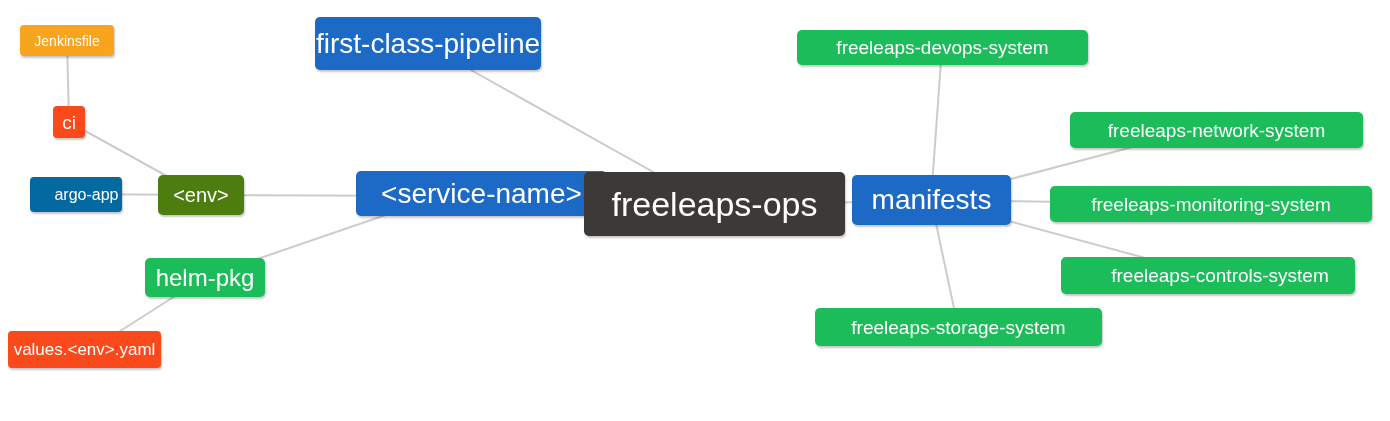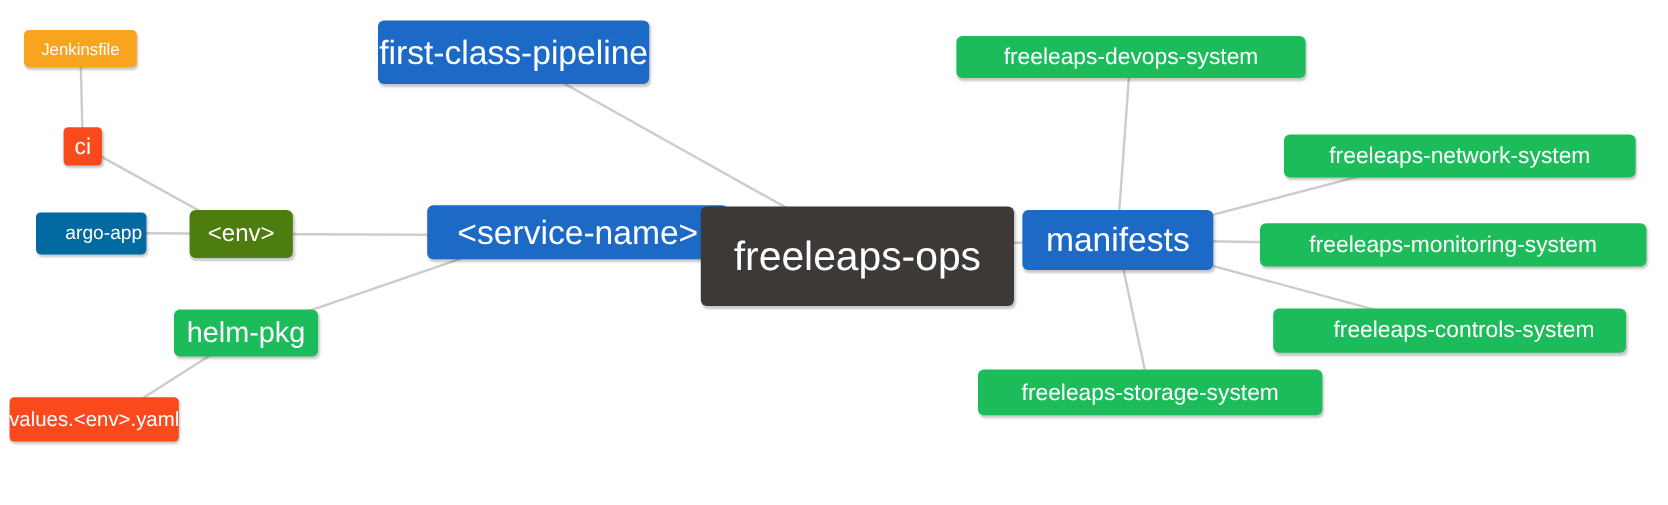--- a/index.html
+++ b/index.html
@@ -32,24 +32,24 @@
     box-sizing: border-box;
     cursor: default;
     line-height: 1;
   }
   
   .n-jenkinsfile { left: 20px;   top: 25px;  width: 94px;  height: 31px; font-size: 14px; border-radius: 4px; }
   .n-ci          { left: 53px;   top: 106px; width: 32px;  height: 32px; font-size: 19px; border-radius: 4px; }
   .n-argo-app    { left: 30px;   top: 177px; width: 92px;  height: 35px; font-size: 16px; border-radius: 4px; }
   .n-env         { left: 158px;  top: 175px; width: 86px;  height: 40px; font-size: 20px; }
   .n-helm-pkg    { left: 145px;  top: 258px; width: 120px; height: 39px; font-size: 24px; }
-  .n-values      { left: 8px;    top: 331px; width: 141px; height: 37px; font-size: 17px; border-radius: 4px; }
+  .n-values      { left: 8px;    top: 331px; width: 153px; height: 37px; font-size: 17px; border-radius: 4px; }
   .n-pipeline    { left: 315px;  top: 17px;  width: 226px; height: 53px; font-size: 28px; }
   .n-service     { left: 316px;  top: 171px; width: 251px; height: 45px; font-size: 28px; margin-left: 40px; }
-  .n-ops         { left: 584px;  top: 172px; width: 261px; height: 83px; font-size: 34px; }
+  .n-ops         { left: 584px;  top: 172px; width: 261px; height: 64px; font-size: 34px; }
   .n-manifests   { left: 852px;  top: 175px; width: 159px; height: 50px; font-size: 28px; }
   .n-devops      { left: 797px;  top: 30px;  width: 291px; height: 35px; font-size: 19px; }
   .n-network     { left: 1055px; top: 112px; width: 293px; height: 36px; font-size: 19px; }
   .n-monitoring  { left: 1050px; top: 186px; width: 322px; height: 36px; font-size: 19px; }
   .n-controls    { left: 1061px; top: 257px; width: 294px; height: 37px; font-size: 19px; }
   .n-storage     { left: 815px;  top: 308px; width: 287px; height: 38px; font-size: 19px; }
 </style>
 </head>
 <body>
 

